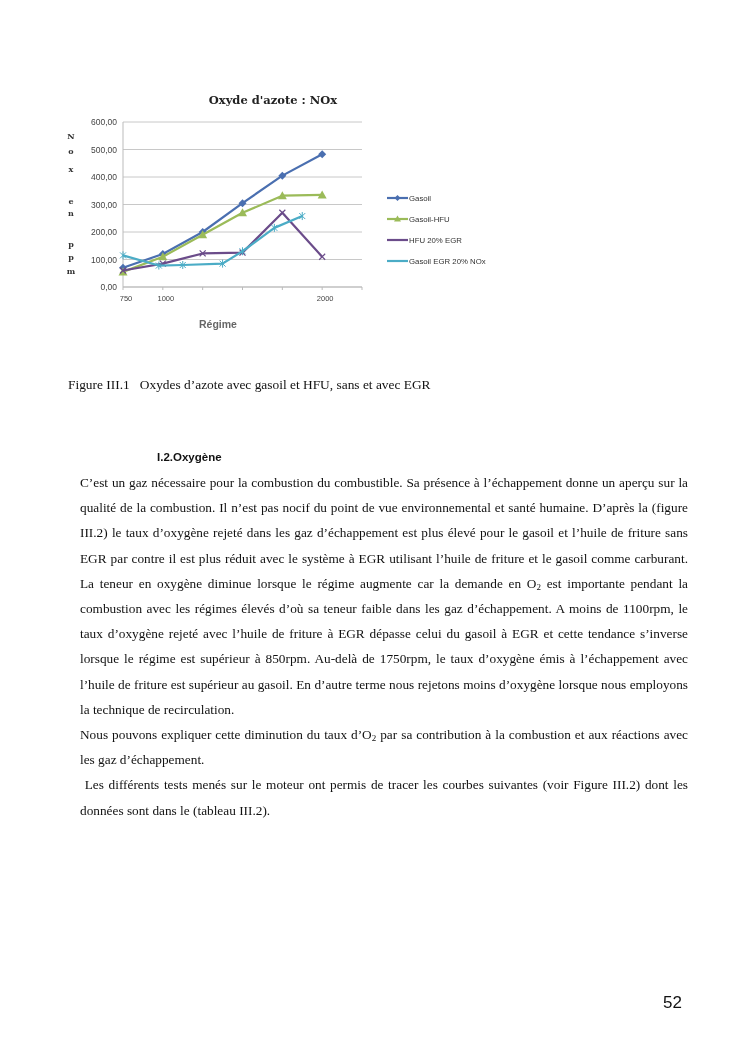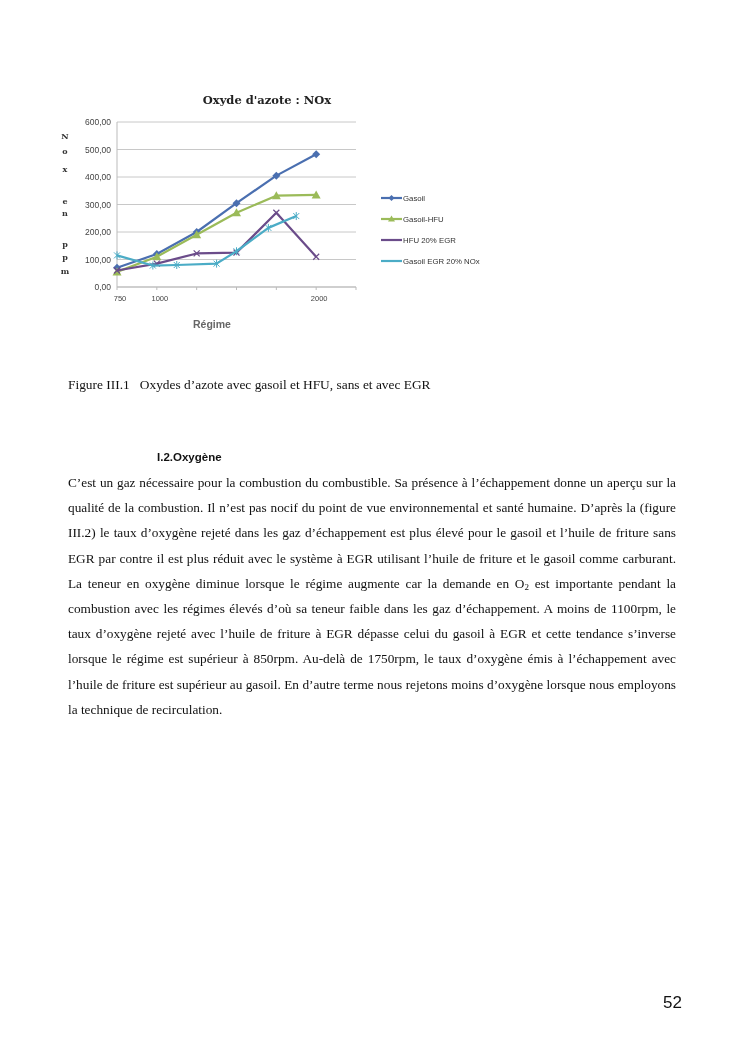--- a/index.html
+++ b/index.html
@@ -1,21 +1,21 @@
 <!DOCTYPE html>
 <html><head>
 <meta charset="utf-8">
 <style>
   html, body { margin: 0; padding: 0; background: #ffffff; }
   body { width: 744px; height: 1053px; position: relative; overflow: hidden; font-family: "Liberation Serif", serif; color: #111; }
-  .chart-wrap { position: absolute; left: 54px; top: 85px; width: 450px; height: 250px; text-decoration: underline; }
+  .chart-wrap { position: absolute; left: 60px; top: 85px; width: 450px; height: 250px; text-decoration: underline; }
   .chart-wrap svg { width: 450px; height: 250px; display: block; }
   .caption { position: absolute; left: 68px; top: 377px; font-size: 13.4px; white-space: pre; text-align: right; }
   .section { position: absolute; left: 157px; top: 428px; font-family: "Liberation Sans", sans-serif; font-weight: bold; font-size: 11.5px; margin-top: 23px; }
-  .body-text { position: absolute; left: 68px; top: 470px; width: 608px; font-size: 13.3px; line-height: 25.2px; text-align: justify; }
+  .body-text { position: absolute; left: 80px; top: 470px; width: 608px; font-size: 13.3px; line-height: 25.2px; text-align: justify; }
   .body-text p { margin: 0; }
   .page-number { position: absolute; left: 663px; top: 993px; font-family: Liberation Sans, sans-serif; font-size: 17px; }
   sub { font-size: 9px; vertical-align: -2px; line-height: 0; }
 </style>
 </head>
 <body>
 
 <div class="chart-wrap">
   <svg id="chart" viewBox="0 0 450 250">
       <text x="213" y="19" text-anchor="middle" font-family="DejaVu Serif, serif" font-weight="bold" font-size="11.5" fill="#222">Oxyde d'azote : NOx</text>
@@ -95,15 +95,17 @@
       <text x="349" y="179" font-family="Liberation Sans, sans-serif" font-size="7.8" fill="#333">Gasoil EGR 20% NOx</text>
     </svg>
 </div>
 
 <div class="caption">Figure III.1   Oxydes d’azote avec gasoil et HFU, sans et avec EGR</div>
 
 <div class="section">I.2.Oxygène</div>
 
 <div class="body-text">
   <p><span>C’est un gaz nécessaire pour la combustion du combustible. Sa présence à l’échappement donne un aperçu sur la qualité de la combustion.  Il n’est pas nocif du point de vue environnemental et santé humaine. D’après la (figure III.2) le taux d’oxygène rejeté dans les gaz d’échappement est plus élevé pour le gasoil et l’huile de friture sans EGR par contre il est plus réduit avec le système à EGR utilisant l’huile de friture et le gasoil comme carburant. La teneur en oxygène diminue lorsque le régime augmente car la demande en O</span><sub>2</sub><span> est importante pendant la combustion avec les régimes élevés d’où sa teneur faible dans les gaz d’échappement. A moins de 1100rpm, le taux d’oxygène rejeté avec l’huile de friture à EGR dépasse celui du gasoil à EGR et cette tendance s’inverse lorsque le régime est supérieur à 850rpm.  Au-delà de 1750rpm, le taux d’oxygène émis à l’échappement avec l’huile de friture est supérieur au gasoil. En d’autre terme nous rejetons moins d’oxygène lorsque nous employons la technique de recirculation.</span></p>
+  <p><span>Nous pouvons expliquer cette diminution du taux d’O</span><sub>2</sub><span> par sa contribution  à la combustion et aux réactions avec les gaz d’échappement.</span></p>
+  <p style="white-space: pre-wrap;"> Les différents tests menés sur le moteur ont permis de tracer les courbes suivantes (voir Figure III.2) dont les données sont dans le (tableau III.2).</p>
 </div>
 
 <div class="page-number">52</div>
 
 </body></html>

